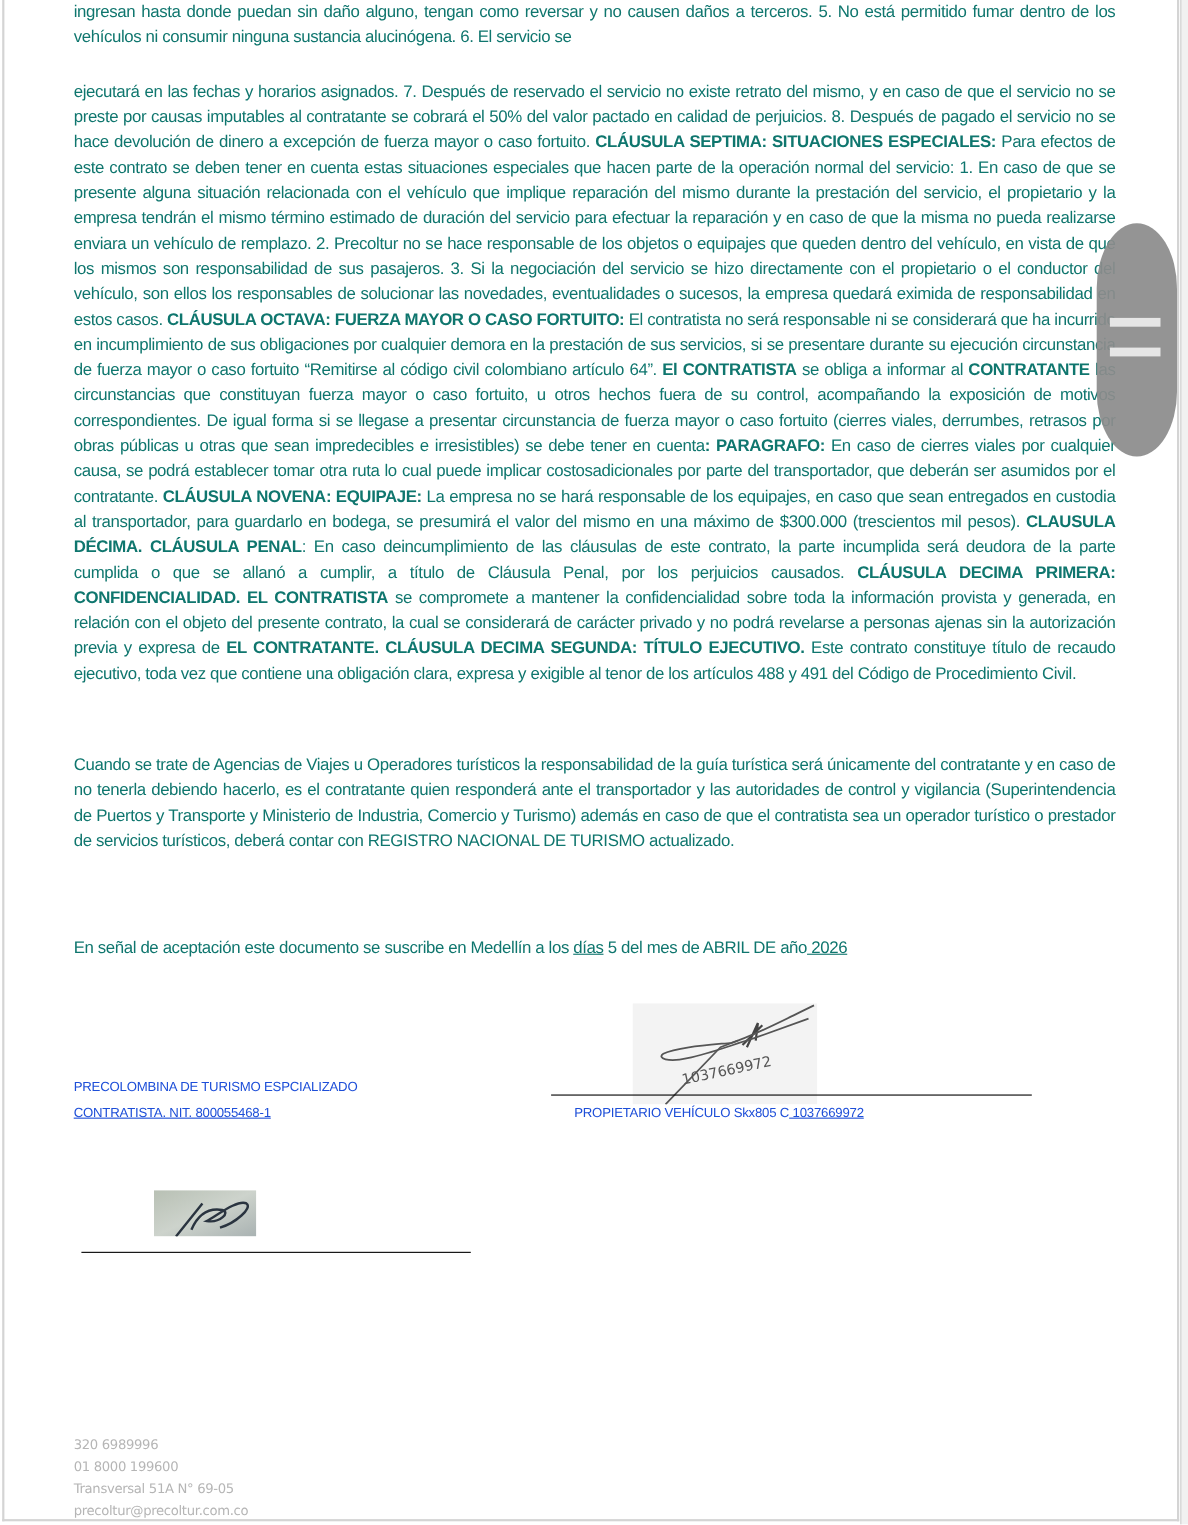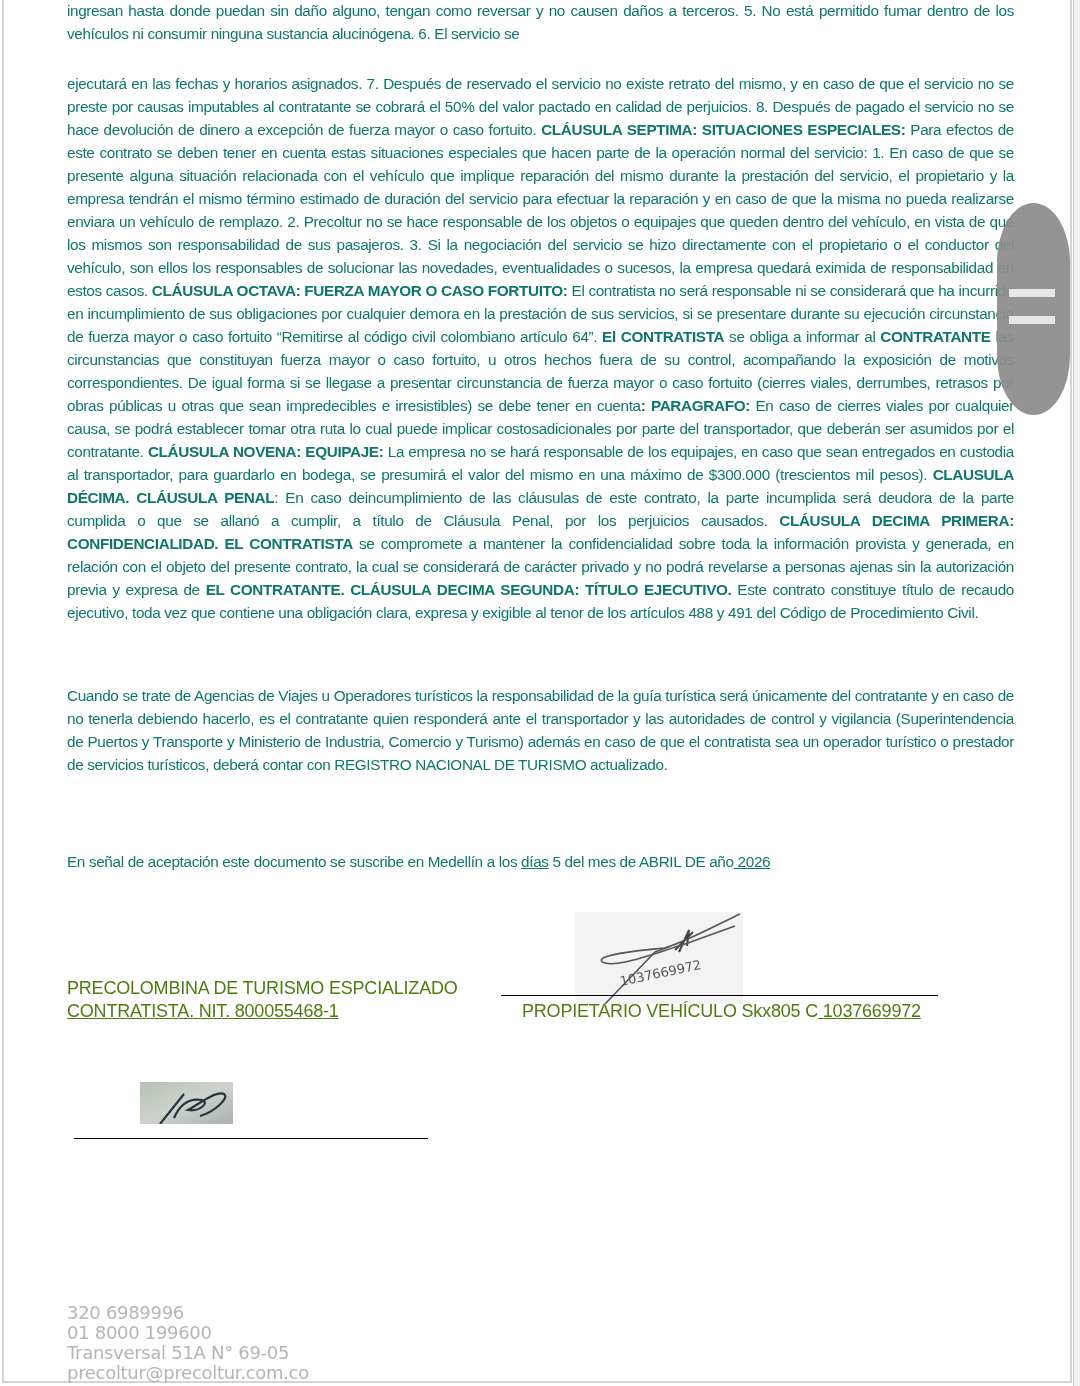--- a/index.html
+++ b/index.html
@@ -19,31 +19,31 @@
     position: absolute; left: 67px; width: 947px; color: #0f766e;
     font-size: 15.3px; line-height: 23px; text-align: justify;
     letter-spacing: -0.35px;
   }
   .text b { font-weight: bold; }
   #p-top { top: -1px; }
   #p-main { top: 72px; }
   #p-agencies { top: 684px; }
   #p-acceptance { top: 850px; text-align: left; }
   #p-acceptance u { }
-  .sig-label { position: absolute; font-size: 18px; color: #4d7c0f; letter-spacing: -0.2px; line-height: 23px; }
+  .sig-label { position: absolute; font-size: 12px; color: #1d4ed8; letter-spacing: -0.2px; line-height: 23px; }
   #company-name { left: 67px; top: 977px; }
   #company-nit { left: 67px; top: 1000px; text-decoration: underline; }
   #owner-label { left: 522px; top: 1000px; }
   #owner-label u { text-decoration: underline; }
   .sig-line { position: absolute; height: 1px; background: #000; }
   #owner-line { left: 501px; top: 995px; width: 437px; }
   #company-line { left: 74px; top: 1138px; width: 354px; }
   #owner-signature { position: absolute; left: 575px; top: 912px; width: 168px; height: 92px; }
   #company-signature { position: absolute; left: 140px; top: 1082px; width: 93px; height: 42px; }
-  .footer { position: absolute; left: 67px; top: 1303px; color: #b5b5b5; font-family: "DejaVu Sans", sans-serif; font-size: 18px; line-height: 20px; letter-spacing: -0.3px; }
+  .footer { position: absolute; left: 67px; top: 1303px; color: #b5b5b5; font-family: "DejaVu Sans", sans-serif; font-size: 12px; line-height: 20px; letter-spacing: -0.3px; }
   .footer div { white-space: nowrap; }
   #scroll-thumb {
     position: absolute; left: 997px; top: 203px; width: 73px; height: 212px;
     background: rgba(140,140,140,0.93); border-radius: 37px / 60px;
   }
   .grip { position: absolute; left: 12px; width: 46px; height: 8px; background: #e6e6e6; }
   #grip-1 { top: 86px; }
   #grip-2 { top: 113px; }
 </style>
 </head>

